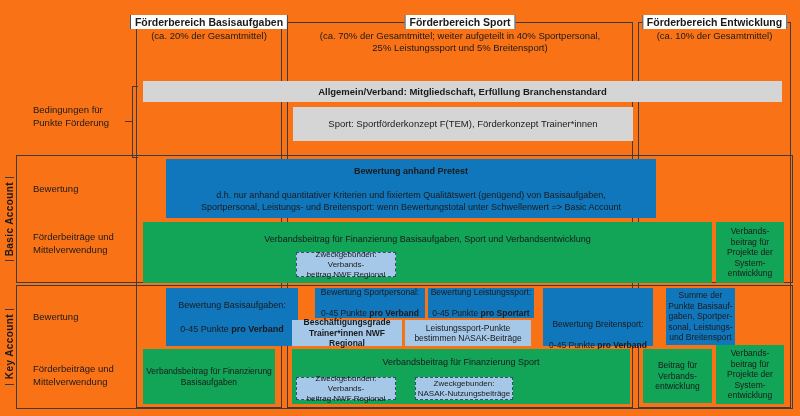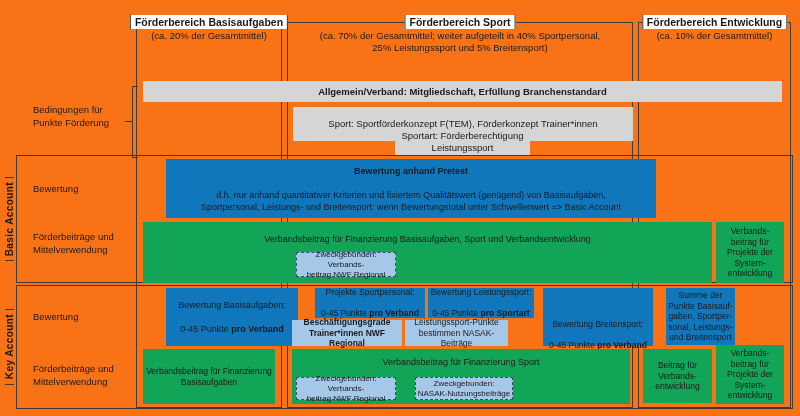--- a/index.html
+++ b/index.html
@@ -87,22 +87,20 @@
 
   <div class="side-label" style="left:33px; top:103px;">Bedingungen für
 Punkte Förderung</div>
   <div class="line" style="left:132px; top:86px; width:1px; height:72px;"></div>
   <div class="line" style="left:132px; top:86px; width:6px; height:1px;"></div>
   <div class="line" style="left:132px; top:157px; width:6px; height:1px;"></div>
   <div class="line" style="left:125px; top:121px; width:7px; height:1px;"></div>
 
   <div class="gray-bar" style="left:143px; top:81px; width:639px; height:21px;font-weight:bold;">Allgemein/Verband: Mitgliedschaft, Erfüllung Branchenstandard</div>
   <div class="gray-bar" style="left:293px; top:107px; width:340px; height:34px;">Sport: Sportförderkonzept F(TEM), Förderkonzept Trainer*innen</div>
-  <div class="gray-bar" style="left:395px; top:129px; width:135px; height:26px;">Sportart: Förderberechtigung
-Leistungssport</div>
 
   <div class="blue-box" style="left:143px; top:159px; width:490px; height:59px;">
     <div>
       <div class="bold">Bewertung anhand Pretest</div>
       <div>d.h. nur anhand quantitativer Kriterien und fixiertem Qualitätswert (genügend) von Basisaufgaben,
 Sportpersonal, Leistungs- und Breitensport: wenn Bewertungstotal unter Schwellenwert =&gt; Basic Account</div>
     </div>
   </div>
 
   <div class="green-box rel" style="left:143px; top:222px; width:569px; height:61px;">
@@ -121,34 +119,34 @@
     <div>
       <div>Bewertung Basisaufgaben:</div>
       <div><span>0-45 Punkte</span> <b>pro Verband</b></div>
     </div>
   </div>
   <div class="green-box small" style="left:143px; top:349px; width:132px; height:55px;">Verbandsbeitrag für Finanzierung
 Basisaufgaben</div>
 
   <div class="blue-box small" style="left:292px; top:288px; width:110px; height:30px;">
     <div>
-      <div>Projekte Sportpersonal:</div>
+      <div>Bewertung Sportpersonal:</div>
       <div><span>0-45 Punkte</span> <b>pro Verband</b></div>
     </div>
   </div>
   <div class="lightblue-box" style="left:292px; top:320px; width:110px; height:26px;font-weight:bold;">Beschäftigungsgrade
 Trainer*innen NWF Regional</div>
 
   <div class="blue-box small" style="left:405px; top:288px; width:106px; height:30px;">
     <div>
       <div>Bewertung Leistungssport:</div>
       <div><span>0-45 Punkte</span> <b>pro Sportart</b></div>
     </div>
   </div>
-  <div class="lightblue-box" style="left:405px; top:320px; width:103px; height:26px;">Leistungssport-Punkte
+  <div class="lightblue-box" style="left:405px; top:320px; width:126px; height:26px;">Leistungssport-Punkte
 bestimmen NASAK-Beiträge</div>
 
   <div class="blue-box small top-align" style="left:520px; top:288px; width:110px; height:58px;">
     <div>
       <div>Bewertung Breitensport:</div>
       <div><span>0-45 Punkte</span> <b>pro Verband</b></div>
     </div>
   </div>
 
   <div class="green-box rel" style="left:292px; top:349px; width:338px; height:55px;">

